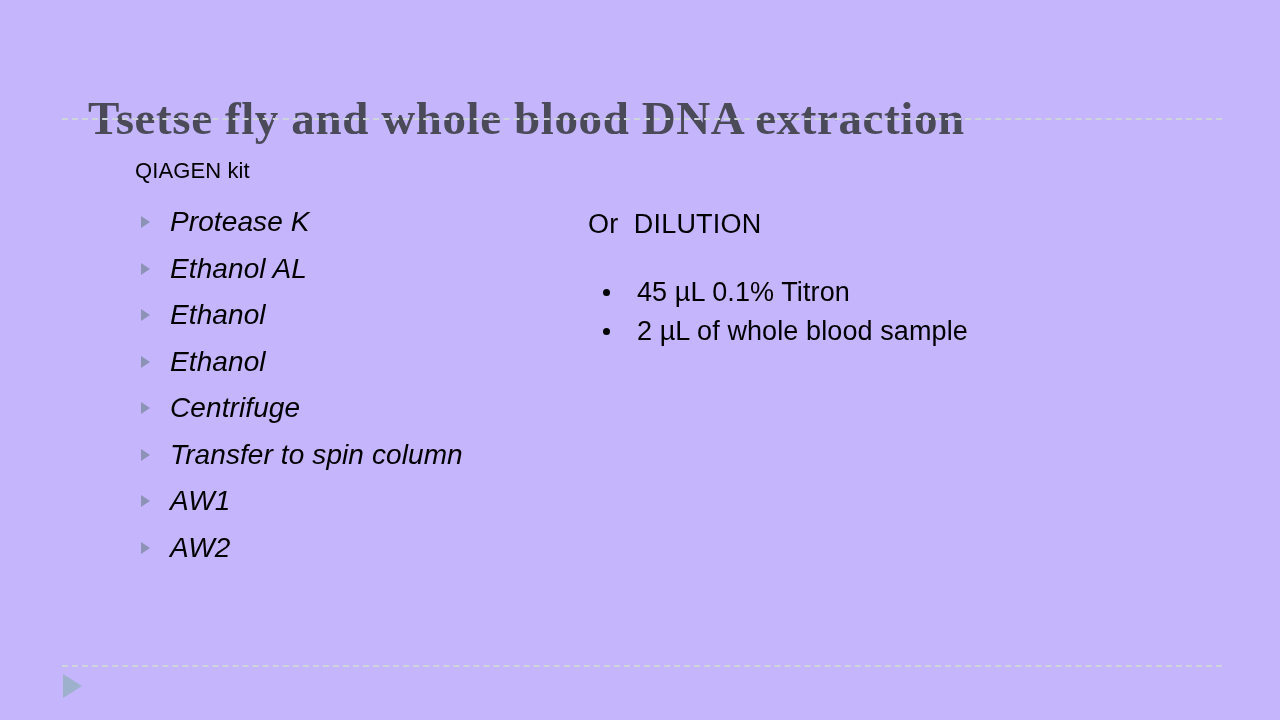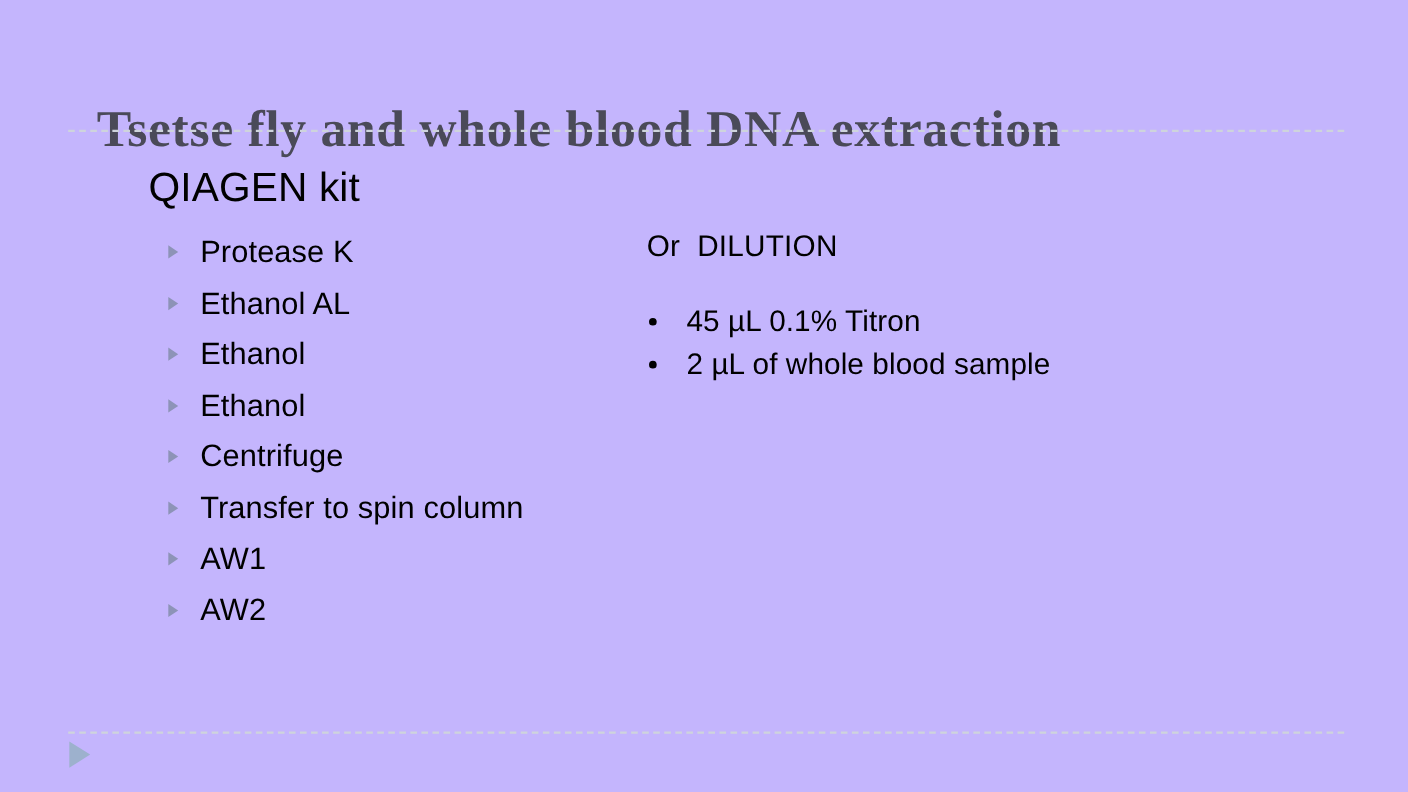--- a/index.html
+++ b/index.html
@@ -49,30 +49,31 @@
   .rule-bottom { top: 665px; }
 
   
   .col-left {
     position: absolute;
     left: 135px;
     top: 152px;
     width: 430px;
   }
   .kit-heading {
-    font-size: 37px;
+    font-size: 22px;
     line-height: 38px;
     color: #000000;
     margin: 0 0 9px 0;
     letter-spacing: 0.1px;
   }
   .bullet-list {
     list-style: none;
-    margin: 16px;
+    margin: 4px;
     padding: 0;
+    font-style: italic;
   }
   .bullet-list li {
     position: relative;
     font-size: 28px;
     line-height: 46.5px;
     color: #000000;
     padding-left: 31px;
     white-space: nowrap;
     letter-spacing: 0.1px;
   }
@@ -97,21 +98,21 @@
   .or-heading {
     font-size: 27px;
     line-height: 36px;
     color: #000000;
     margin: 0 0 31px 0;
     white-space: pre;
     letter-spacing: 0.2px;
   }
   .dot-list {
     list-style: none;
-    margin: 0;
+    margin: 13px;
     padding: 0;
   }
   .dot-list li {
     position: relative;
     font-size: 27px;
     line-height: 39px;
     color: #000000;
     padding-left: 36px;
     white-space: nowrap;
     letter-spacing: 0.1px;

